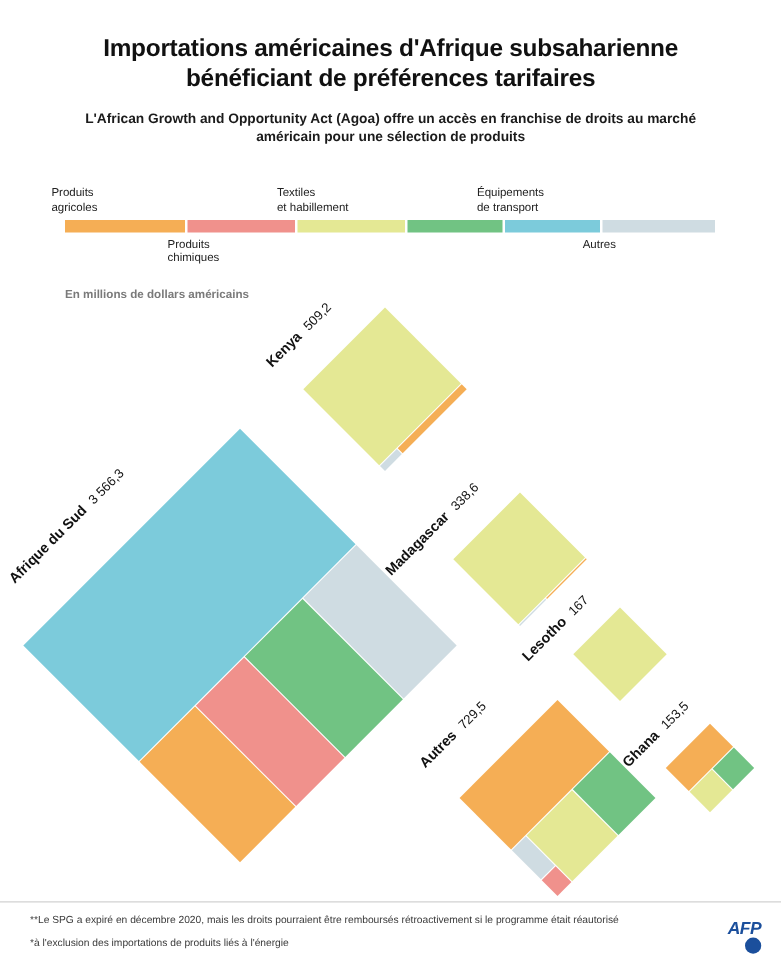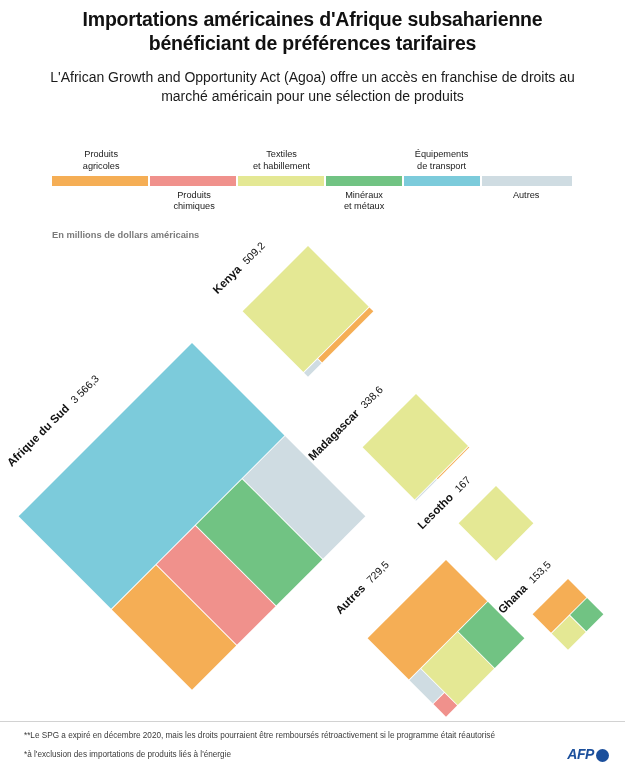--- a/index.html
+++ b/index.html
@@ -11,34 +11,34 @@
     width: 625px;
     height: 768px;
     position: relative;
     font-family: "Liberation Sans", sans-serif;
     color: #1a1a1a;
     overflow: hidden;
   }
 
   
   .header {
-    padding: 8px 30px 0 30px;
+    padding: 28px 30px 0 30px;
     text-align: center;
   }
   .title {
     font-size: 19.5px;
     font-weight: bold;
     line-height: 1.22;
     letter-spacing: -0.2px;
     color: #111111;
     margin: 0 0 12px 0;
   }
   .subtitle {
-    font-size: 14px;
-    font-weight: normal;
+    font-size: 11px;
+    font-weight: bold;
     line-height: 1.38;
     color: #1b1b1b;
     margin: 0 0 10px 0;
     padding: 0 18px;
   }
   .kicker {
     font-size: 9.6px;
     font-weight: normal;
     line-height: 1.3;
     color: #6f6f6f;
@@ -64,21 +64,21 @@
   .legend-seg {
     height: 100%;
     margin-right: 2px;
   }
   .legend-seg:last-child { margin-right: 0; }
   .legend-label {
     position: absolute;
     font-size: 9.2px;
     line-height: 1.24;
     color: #222222;
-    text-align: center;
+    text-align: left;
     white-space: pre-line;
   }
   .legend-label.above { bottom: 40px; }
   .legend-label.below { top: 50px; }
 
   .units {
     position: absolute;
     left: 52px;
     top: 230px;
     font-size: 9.3px;
@@ -111,23 +111,24 @@
     font-size: 8.2px;
     color: #3a3a3a;
     line-height: 1.2;
   }
   .foot-note1 { left: 24px; top: 9px; }
   .foot-note2 { left: 24px; top: 28px; }
   .foot-source { left: 286px; top: 25px; }
   .afp-logo {
     position: absolute;
     right: 16px;
-    top: 24px;
+    top: 12px;
     display: flex;
     align-items: flex-end;
+    flex-direction: column;
   }
   .afp-text {
     font-size: 14px;
     font-weight: bold;
     font-style: italic;
     color: #1b4f9c;
     letter-spacing: -0.4px;
   }
   .afp-dot {
     width: 13px;
@@ -153,22 +154,20 @@
       <div class="legend-seg" style="flex: 0.93 1 0%; background: rgb(113, 195, 131);"></div>
       <div class="legend-seg" style="flex: 0.93 1 0%; background: rgb(124, 203, 219);"></div>
       <div class="legend-seg" style="flex: 1.1 1 0%; background: rgb(207, 220, 226);"></div>
     </div>
 <div class="legend-label above" style="left: calc(9.45513% - 60px); width: 120px;">Produits
 agricoles</div>
     <div class="legend-label below" style="left: calc(27.3237% - 60px); width: 120px;">Produits
 chimiques</div>
     <div class="legend-label above" style="left: calc(44.1506% - 60px); width: 120px;">Textiles
 et habillement</div>
-    <div class="legend-label below" style="left: calc(60.016% - 60px); width: 120px;">Minéraux
-et métaux</div>
     <div class="legend-label above" style="left: calc(74.9199% - 60px); width: 120px; margin-top: 20px;">Équipements
 de transport</div>
     <div class="legend-label below" style="left: calc(91.1859% - 60px); width: 120px;">Autres</div>
   </div>
 
 <div class="units">En millions de dollars américains</div>
 
 <div class="chart">
   <svg id="treemap-svg" width="625" height="768" viewBox="0 0 625 768">
       <g transform="translate(192,517) rotate(45) translate(-123.03657992645928,-123.03657992645928)">

